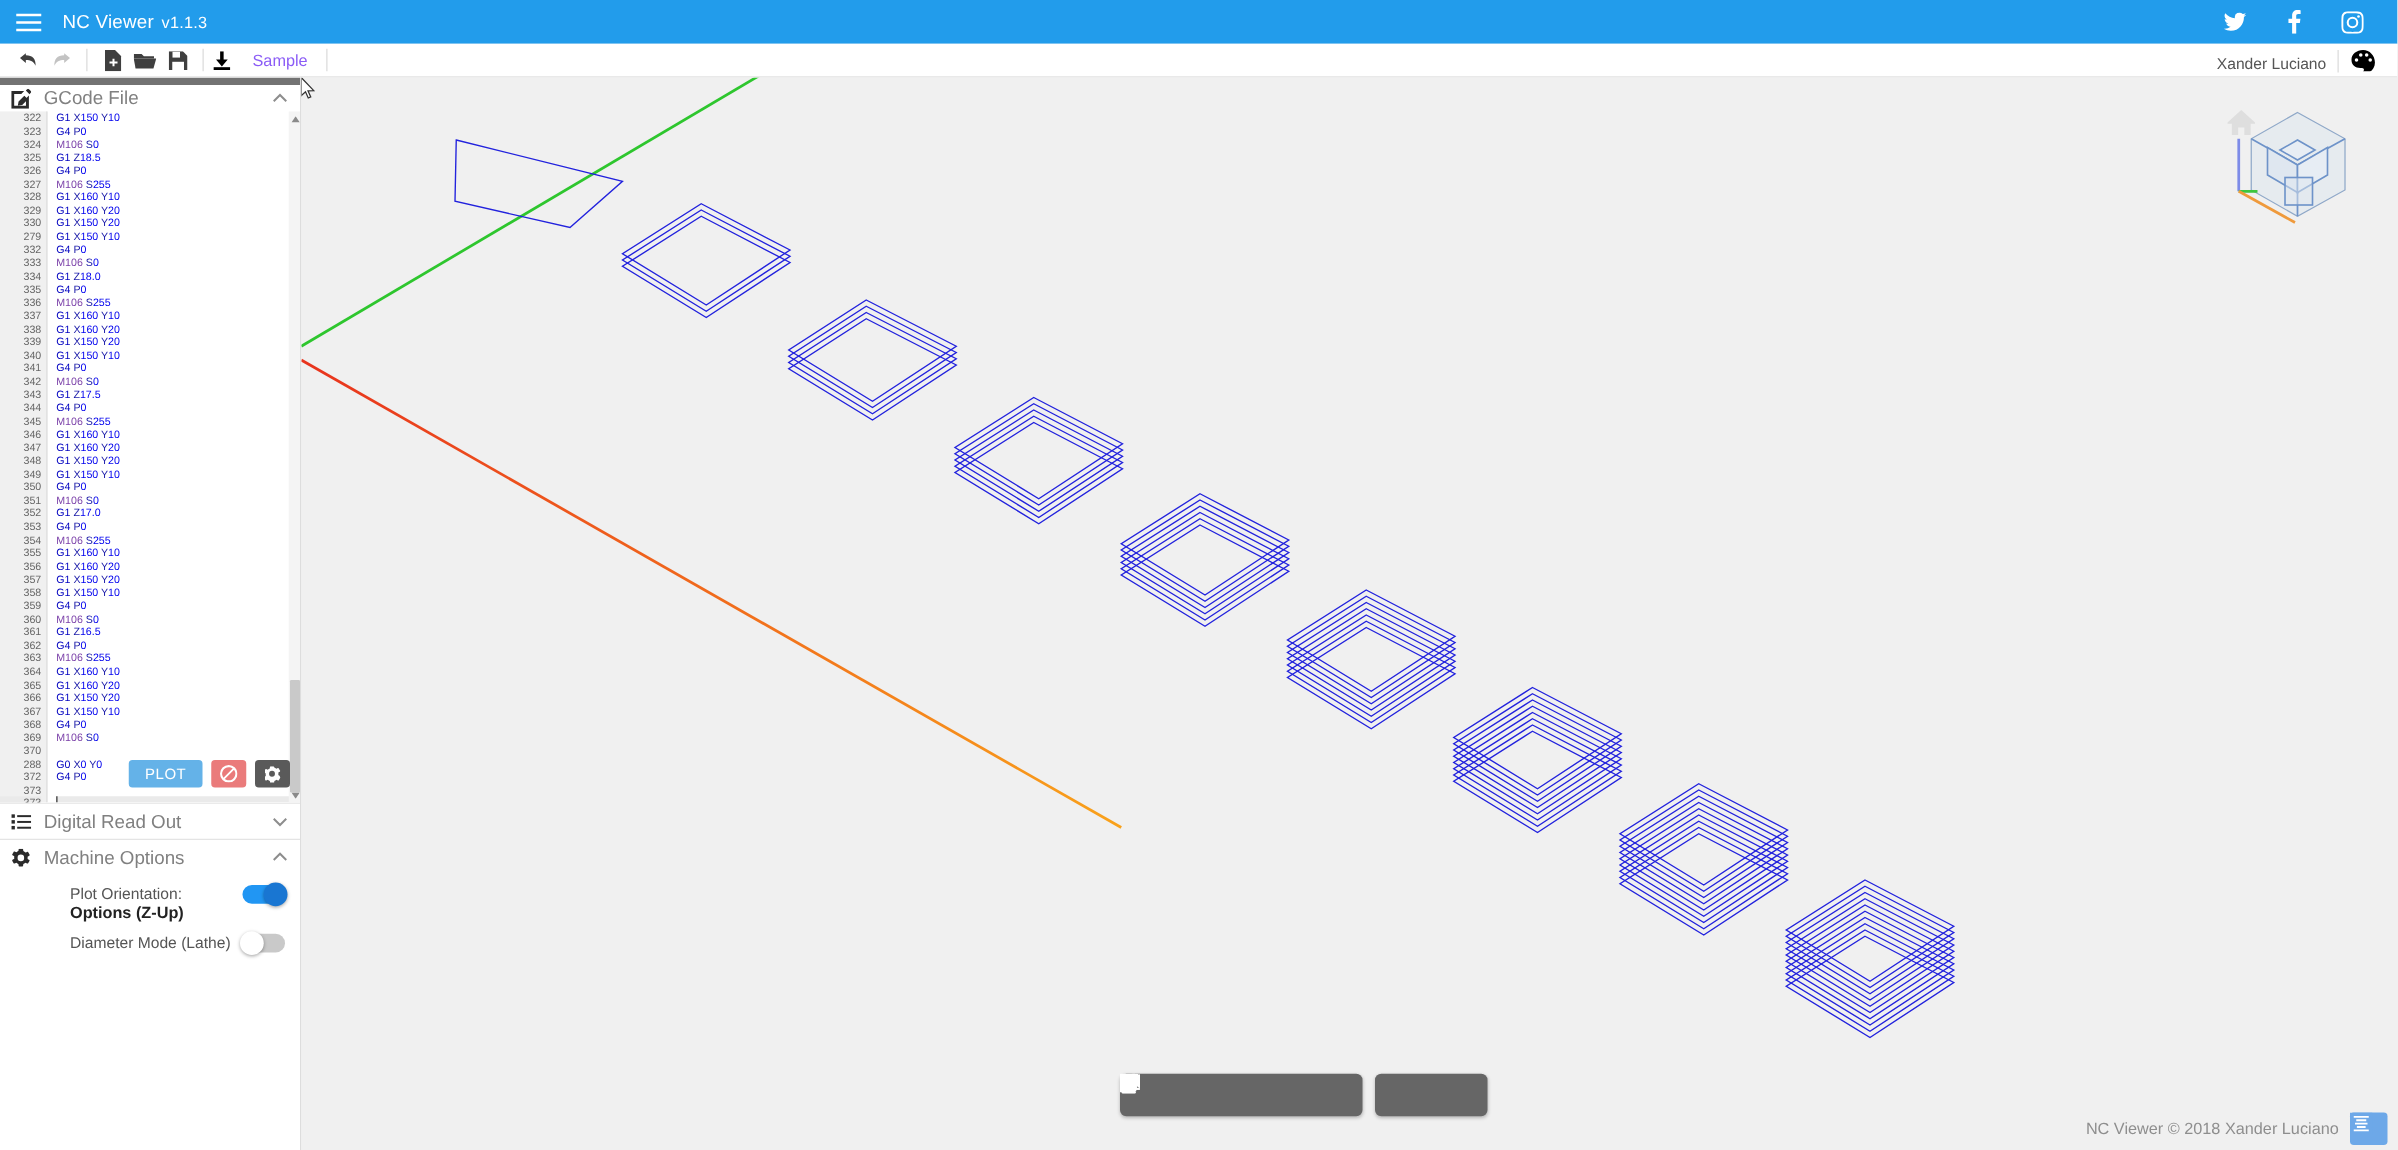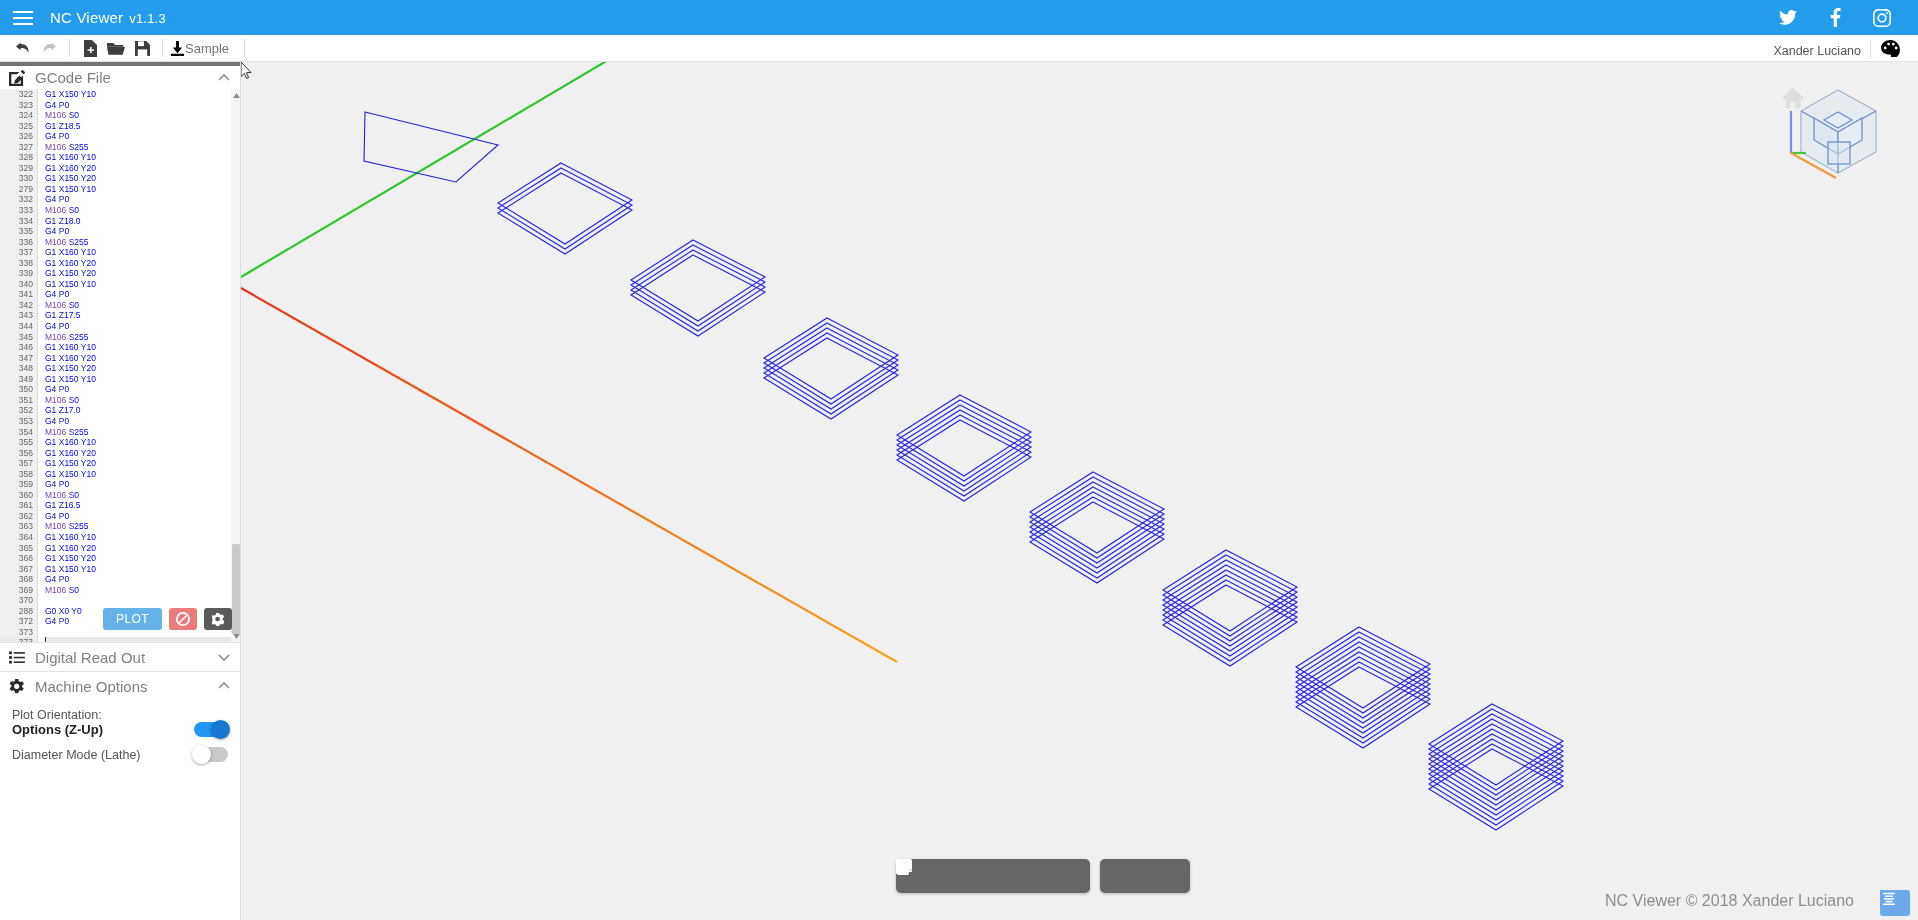--- a/index.html
+++ b/index.html
@@ -29,35 +29,35 @@
   
   .toolbar {
     position:absolute; top:35px; left:0; width:1918px; height:27px;
     background:#fff; border-bottom:1px solid #e2e2e2;
     display:flex; align-items:center; padding:0 10px;
   }
   .tb-btn { width:26px; height:24px; display:flex; align-items:center; justify-content:center; cursor:pointer; }
   .tb-btn svg { fill:#3f3f3f; }
   .tb-btn.disabled svg { fill:#c3c3c3; }
   .tb-sep { width:1px; height:18px; background:#dcdcdc; margin:0 7px; }
-  .tb-sample { display:flex; align-items:center; gap:0; cursor:pointer;
-    font-size:13px; color:#737373; padding-right:8px; }
+  .tb-sample { display:flex; align-items:center; gap:17px; cursor:pointer;
+    font-size:13px; color:#8b5cf6; padding-right:8px; }
   .tb-right { margin-left:auto; display:flex; align-items:flex-end; gap:9px; padding-right:8px; }
   .tb-user { font-size:12.5px; color:#555; }
   .tb-vsep { width:1px; height:18px; background:#dcdcdc; }
   .palette { width:20px; height:20px; display:flex; align-items:center; justify-content:center; cursor:pointer; }
 
   
   .sidebar {
     position:absolute; top:62px; left:0; width:241px; height:858px;
     background:#fff; border-right:1px solid #ddd; overflow:hidden;
   }
   .panel-head {
     height:27px; display:flex; align-items:center; padding:0 9px;
-    border-top:4px solid #737373; background:#fff; cursor:pointer;
+    border-top:6px solid #737373; background:#fff; cursor:pointer;
   }
   .panel-head.plain { border-top:1px solid #e4e4e4; }
   .panel-head .ph-ic { width:18px; display:flex; align-items:center; }
   .panel-head .ph-ic svg { fill:#2b2b2b; }
   .panel-head .ph-title { font-size:15px; color:#808080; margin-left:8px; font-weight:400; }
   .panel-head .chev { margin-left:auto; width:14px; height:14px; }
   .panel-head .chev svg { stroke:#8d8d8d; fill:none; stroke-width:1.6; }
 
   
   .editor-wrap { position:relative; height:553px; width:241px; background:#fff; overflow:hidden; }
@@ -85,21 +85,21 @@
      padding:0 13px; height:22px; font-size:12px; font-family:"Liberation Sans",sans-serif;
      letter-spacing:.4px; cursor:pointer; }
   .btn-sq { width:28px; height:22px; border:none; border-radius:3px; cursor:pointer;
      display:flex; align-items:center; justify-content:center; }
   .btn-clear { background:#ea7b7b; }
   .btn-cfg { background:#5a5a5a; }
   .btn-sq svg { fill:#fff; }
 
   
   .mo-body { padding:8px 12px 0 12px; }
-  .mo-row { display:flex; align-items:flex-end; justify-content:space-between; margin-bottom:10px; }
+  .mo-row { display:flex; justify-content:space-between; margin-bottom:10px;margin-left:44px; }
   .mo-label { font-size:12.5px; color:#555; line-height:14px; }
   .mo-value { font-size:13px; color:#222; font-weight:bold; line-height:15px; }
   .switch { width:34px; height:15px; border-radius:8px; position:relative; flex-shrink:0; cursor:pointer; }
   .switch.on { background:#2196f3; }
   .switch.off { background:#c9c9c9; }
   .switch .knob { position:absolute; top:-2px; width:19px; height:19px; border-radius:50%;
      background:#fff; box-shadow:0 1px 3px rgba(0,0,0,.35); }
   .switch.on .knob { right:-2px; background:#1976d2; }
   .switch.off .knob { left:-2px; }
 
@@ -113,21 +113,21 @@
   .navcube { position:absolute; right:26px; top:8px; width:120px; height:110px; }
   .navcube svg { position:absolute; top:0; left:0; }
 
   
   .playbar { position:absolute; left:655px; bottom:27px; display:flex; gap:10px; }
   .pb-group { background:#666; border-radius:5px; height:34px; display:flex;
      align-items:center; padding:0 6px; box-shadow:0 1px 3px rgba(0,0,0,.25); }
   .pb-btn { width:26px; height:30px; display:flex; align-items:center; justify-content:center; cursor:pointer; }
   .pb-btn svg { fill:#fff; }
 
-  .footer-credit { position:absolute; right:64px; bottom:10px; font-size:16px; color:#8e8e8e;text-align:right; }
+  .footer-credit { position:absolute; right:47px; bottom:10px; font-size:13px; color:#8e8e8e;text-align:right; }
   .footer-logo { position:absolute; right:8px; bottom:4px; width:30px; height:26px;
      background:#6da8e8; border-radius:3px; display:flex; align-items:center; justify-content:center; }
 </style>
 </head>
 <body>
 
 <div id="app">
 
   <div class="header">
     <div class="hamburger">

